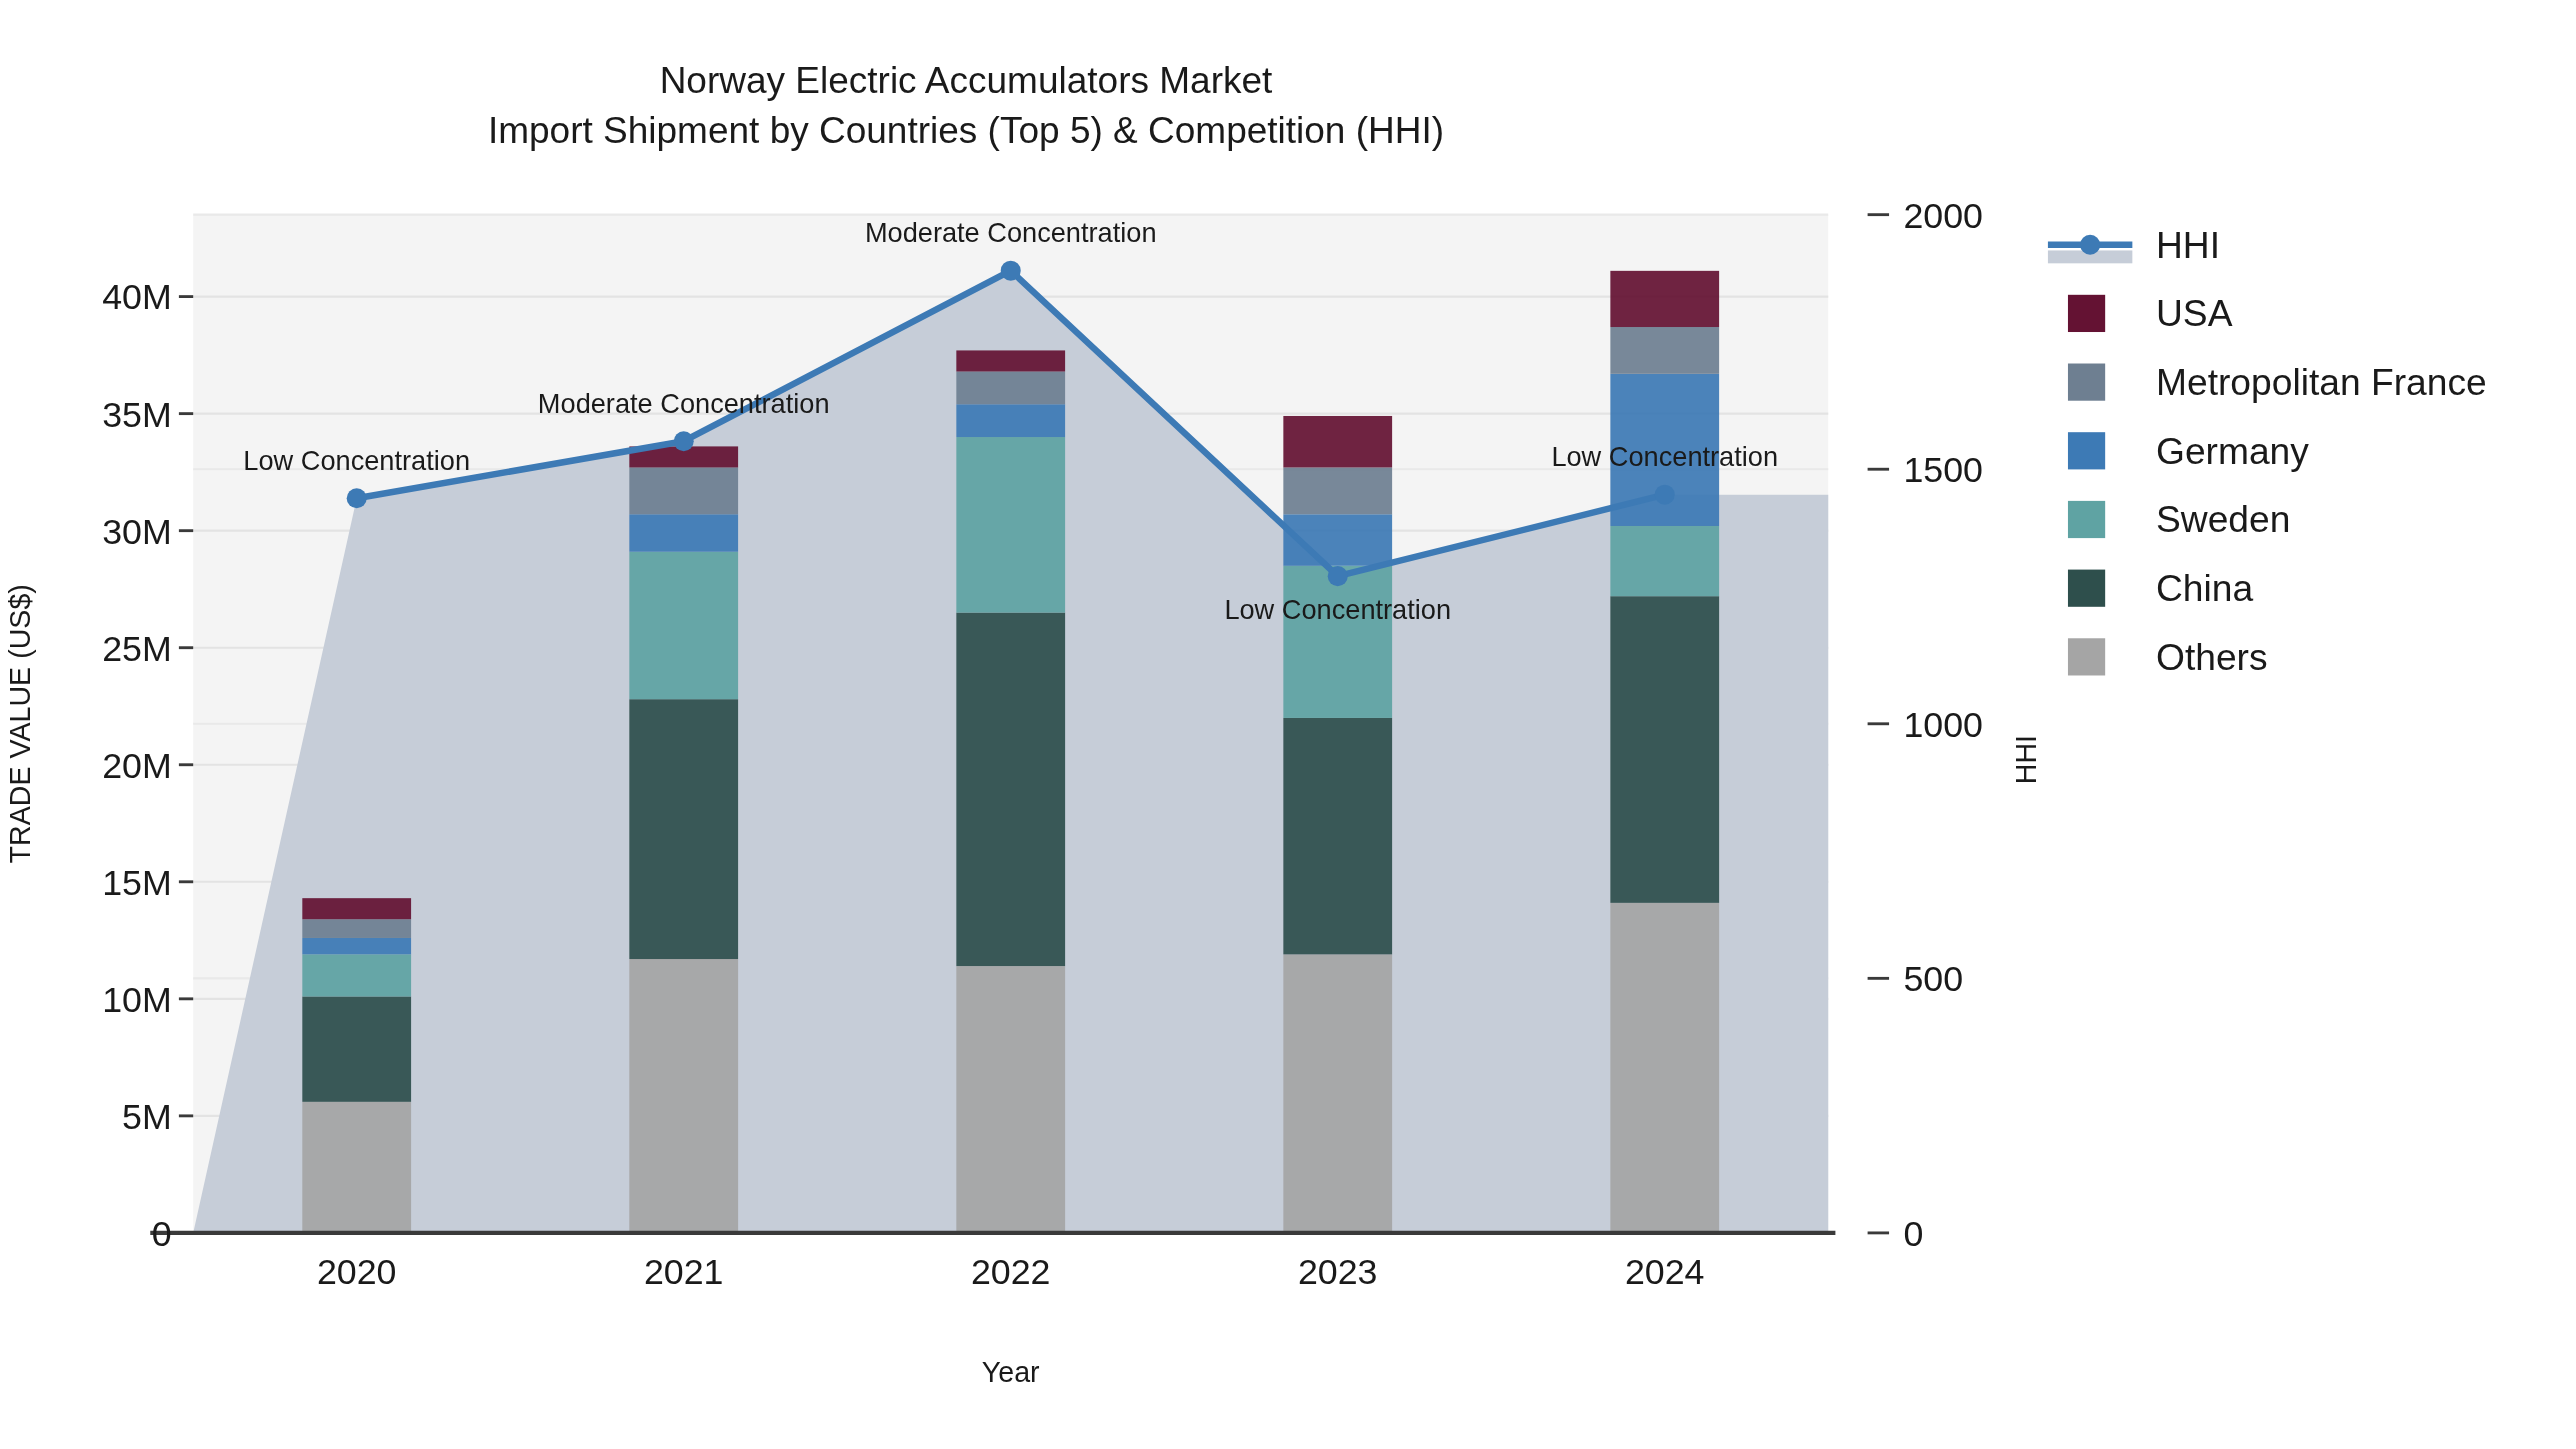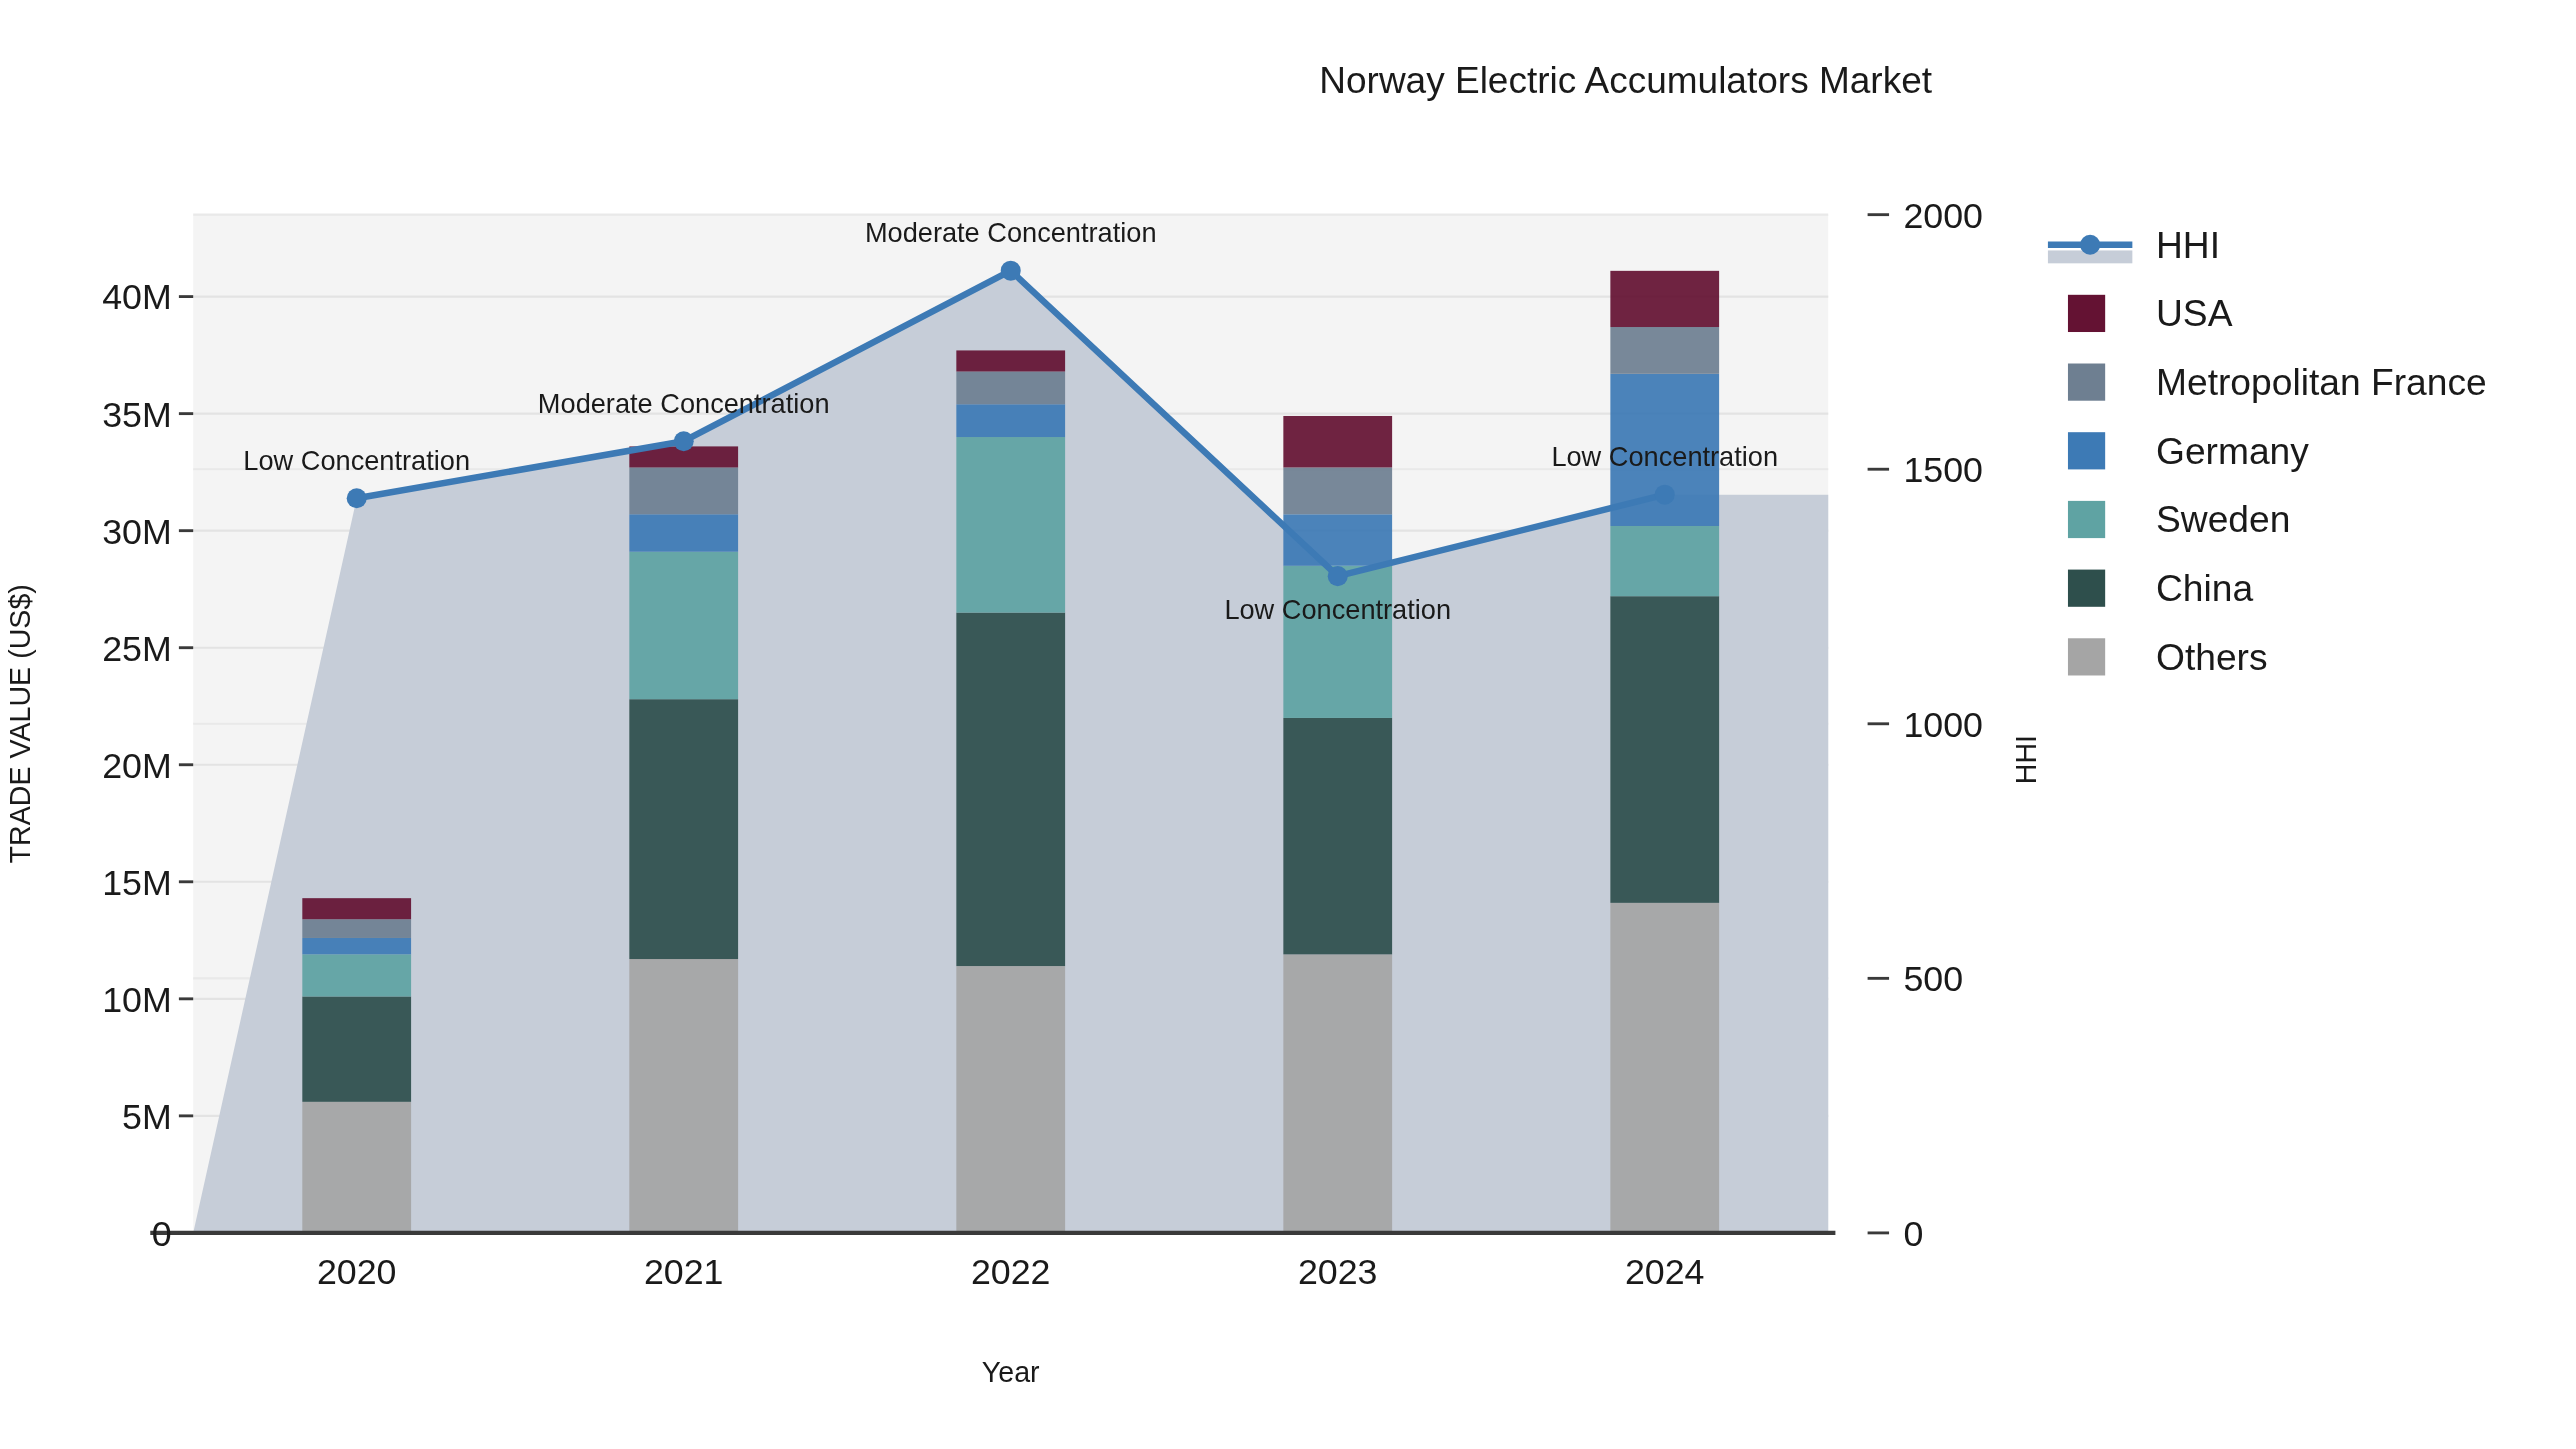--- a/index.html
+++ b/index.html
@@ -16,21 +16,21 @@
   #root {
     position: relative;
     width: 2576px;
     height: 1449px;
   }
   .title-block {
     position: absolute;
     left: 0;
     top: 56px;
     width: 1932px;
-    text-align: right;
+    text-align: center;
     line-height: 1.34;
     color: #1a1a1a;
     font-size: 37px;
     font-weight: 400;
   }
   .title-line { display: block; }
   svg.chart { position: absolute; left: 0; top: 0; }
   .tick-label {
     font-family: "Liberation Sans", sans-serif;
     font-size: 50px;
@@ -52,20 +52,21 @@
     fill: #1a1a1a;
   }
 </style>
 </head>
 <body>
 
 <div id="root">
 
   <div class="title-block">
     <span class="title-line">Norway Electric Accumulators Market</span>
+    <span class="title-line">Import Shipment by Countries (Top 5) &amp; Competition (HHI)</span>
   </div>
 
   <svg class="chart" id="chart-svg" width="2576" height="1449" viewBox="0 0 3600 2025">
       <rect x="270" y="300" width="2285" height="1423" fill="#f4f4f4"></rect>
       <g>
         <line x1="270" y1="1723" x2="2555" y2="1723" stroke="#e3e3e3" stroke-width="3"></line>
         <line x1="270" y1="1559.4367816091954" x2="2555" y2="1559.4367816091954" stroke="#e3e3e3" stroke-width="3"></line>
         <line x1="270" y1="1395.8735632183907" x2="2555" y2="1395.8735632183907" stroke="#e3e3e3" stroke-width="3"></line>
         <line x1="270" y1="1232.310344827586" x2="2555" y2="1232.310344827586" stroke="#e3e3e3" stroke-width="3"></line>
         <line x1="270" y1="1068.7471264367816" x2="2555" y2="1068.7471264367816" stroke="#e3e3e3" stroke-width="3"></line>

